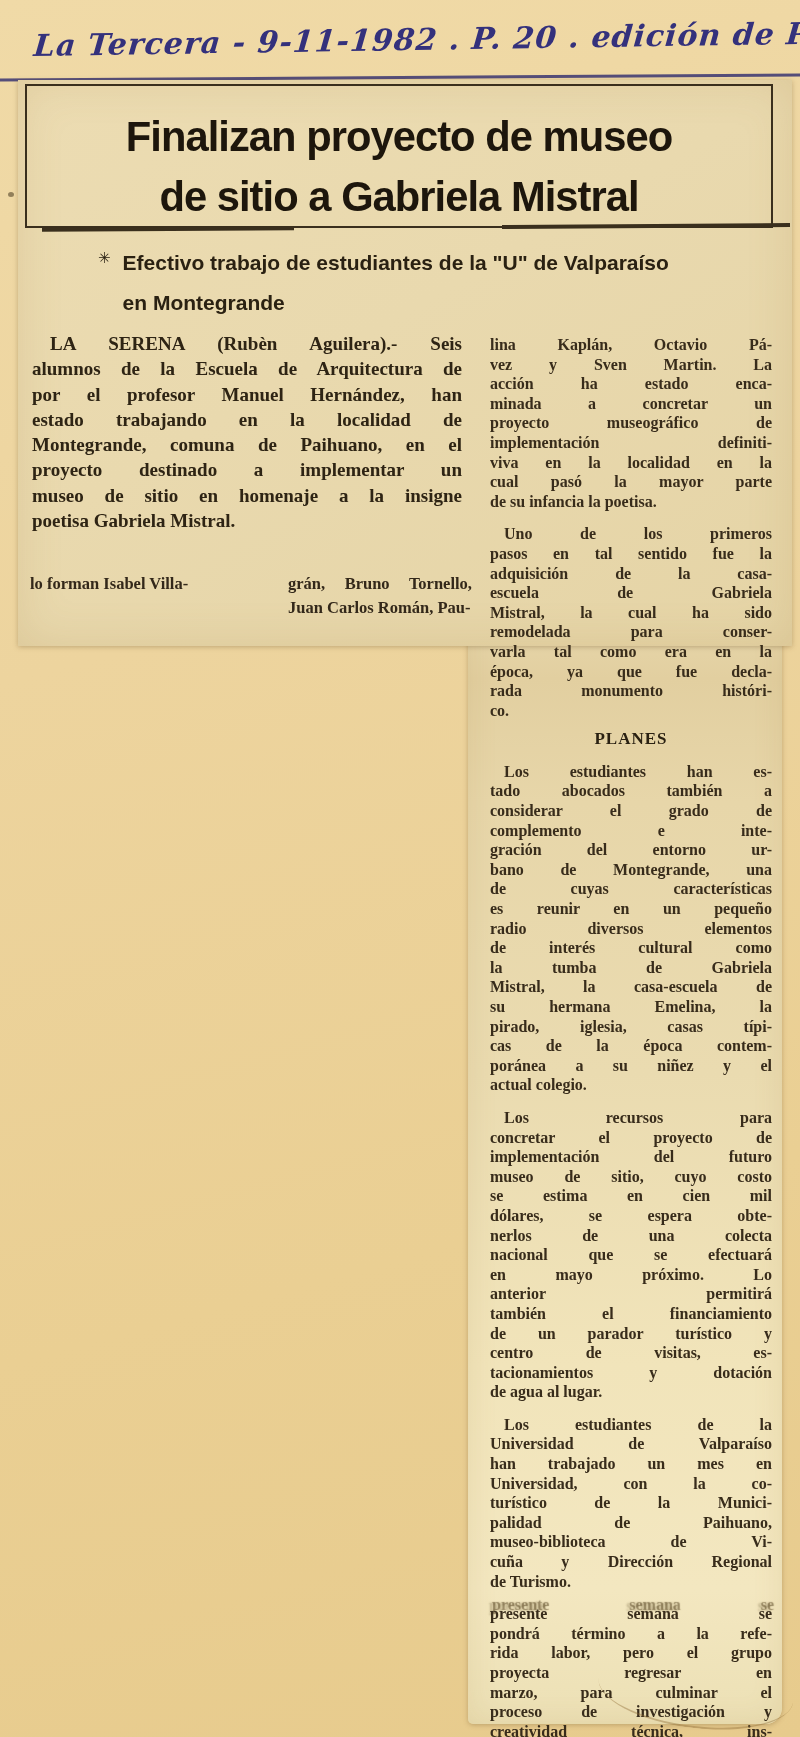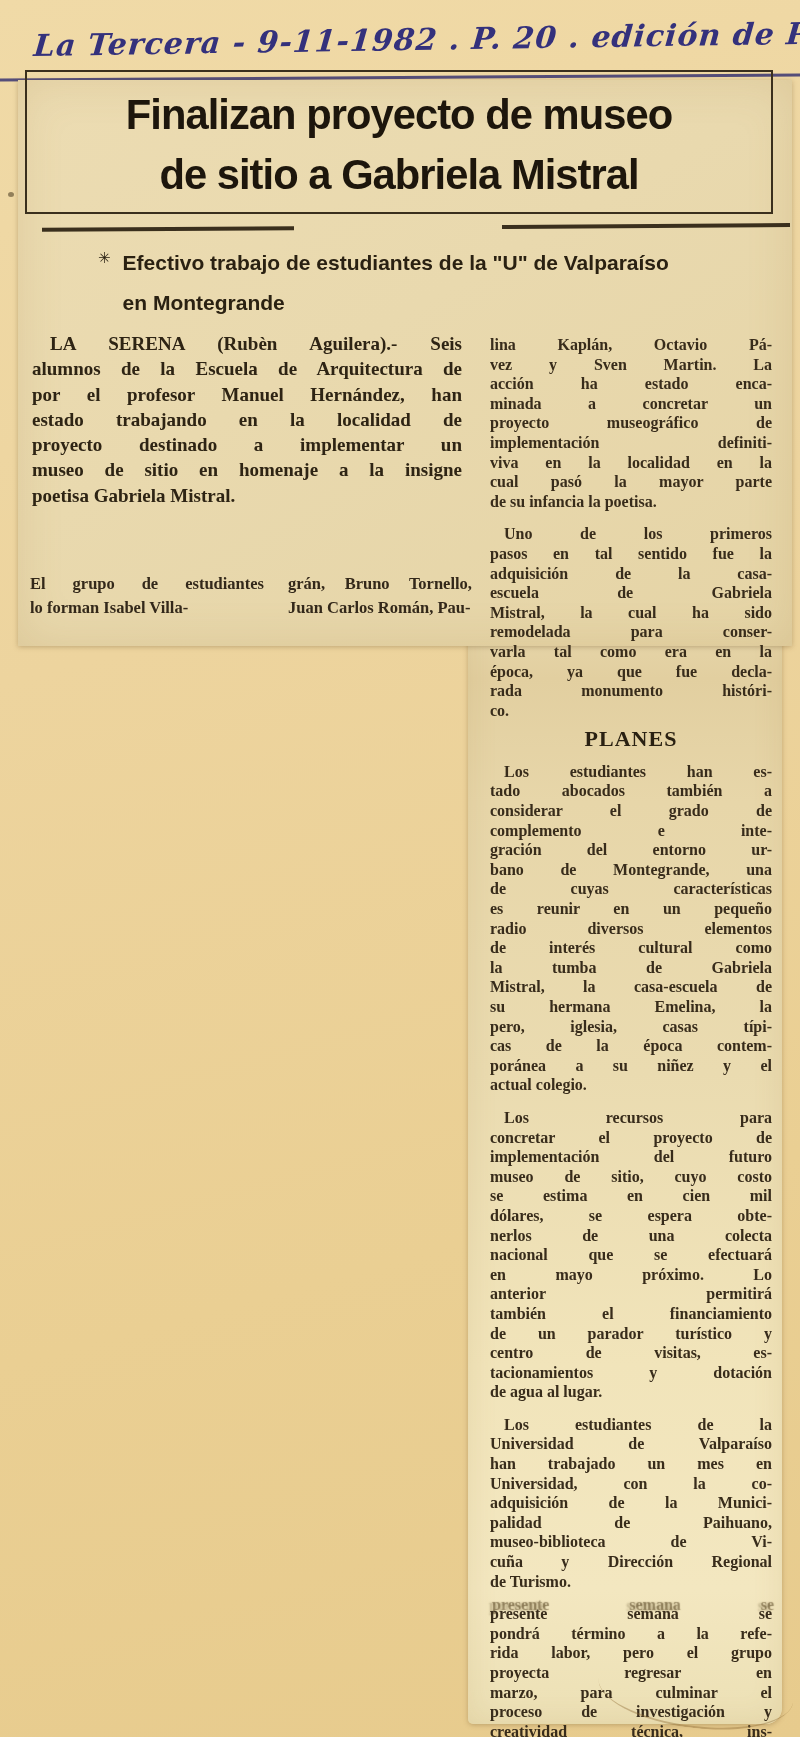--- a/index.html
+++ b/index.html
@@ -26,22 +26,22 @@
     box-shadow:0 1px 5px rgba(110,80,40,.35), inset 0 0 45px rgba(165,125,60,.18);
   }
   .clip-strip{
     position:absolute; left:468px; top:600px; width:314px; height:1124px; z-index:1;
     background:linear-gradient(180deg,#e9d9ae 0%,#e2cfa0 7%,#e7d6a9 18%,#eadbb0 42%,#f1e4ba 68%,#f3e7c0 88%,#ece0b5 100%);
     box-shadow:0 1px 5px rgba(110,80,40,.35), inset 0 0 30px rgba(165,125,60,.14);
     border-radius:0 0 16px 5px;
   }
   
   .hbox{
-    position:absolute; left:25px; top:70px; width:748px; height:144px; z-index:3;
-    border:2px solid #3a2f1d; box-sizing:border-box; padding-top:12px;
+    position:absolute; left:25px; top:84px; width:748px; height:144px; z-index:3;
+    border:2px solid #3a2f1d; box-sizing:border-box; padding-top:20px;
   }
   .hline{
     text-align:center; font-family:"Liberation Sans",sans-serif; font-weight:700;
     font-size:43px; line-height:60px; color:#1d160c; letter-spacing:-1px;
     transform:scaleX(.97);
   }
   .rule{position:absolute; height:4px; background:#3a2f1d; z-index:4;}
   .rule-l{left:42px; top:227px; width:252px; transform:rotate(-0.3deg);}
   .rule-r{left:502px; top:224px; width:288px; transform:rotate(-0.4deg);}
   
@@ -64,21 +64,21 @@
   .bycol{position:absolute; z-index:3; font-size:16.5px; line-height:24px;
     font-weight:700; color:#33281a; top:572px;}
   .bycol-l{left:30px; width:234px;}
   .bycol-r{left:288px; width:184px;font-family:Liberation Serif, serif;}
   
   .artcol{position:absolute; left:490px; top:322px; width:282px; z-index:3;
     font-size:16px; line-height:19.6px; font-weight:700; color:#382c1b;}
   .artcol .para{margin:13px 0 1px 0;}
   .indent .tl:first-child{text-indent:14px;}
   .planes{
-    text-align:center; font-weight:700; font-size:22px; letter-spacing:1px;
+    text-align:center; font-weight:700; font-size:17px; letter-spacing:1px;
     margin:9px 0 7px 0; color:#2a2112;
   }
   .ghost-first > .tl:first-child{
     text-shadow:2px -9px 1px rgba(80,62,28,.55), -1px -8px 2px rgba(80,62,28,.3);
   }
   
   .crease{
     position:absolute; left:598px; top:1652px; width:196px; height:74px; z-index:5;
     border-radius:50%; border-bottom:2px solid rgba(140,105,50,.4);
     transform:rotate(7deg); pointer-events:none;
@@ -110,27 +110,27 @@
         <div class="tl">Efectivo trabajo de estudiantes de la "U" de Valparaíso</div>
         <div class="tl tl-last">en Montegrande</div>
       </div>
   </div>
 
   <div class="lead">
       <div class="tl">LA SERENA (Rubèn Aguilera).- Seis</div>
       <div class="tl">alumnos de la Escuela de Arquitectura de</div>
       <div class="tl">por el profesor Manuel Hernández, han</div>
       <div class="tl">estado trabajando en la localidad de</div>
+      <div class="tl">Montegrande, comuna de Paihuano, en el</div>
       <div class="tl">proyecto destinado a implementar un</div>
       <div class="tl">museo de sitio en homenaje a la insigne</div>
       <div class="tl tl-last">poetisa Gabriela Mistral.</div>
     </div>
 
   <div class="bycol bycol-l">
-      <div class="tl">El grupo de estudiantes</div>
       <div class="tl tl-last">lo forman Isabel Villa-</div>
     </div>
   <div class="bycol bycol-r">
       <div class="tl">grán, Bruno Tornello,</div>
       <div class="tl tl-last">Juan Carlos Román, Pau-</div>
     </div>
 
   <div class="artcol">
     <div class="para">
         <div class="tl">lina Kaplán, Octavio Pá-</div>
@@ -163,21 +163,21 @@
         <div class="tl">complemento e inte-</div>
         <div class="tl">gración del entorno ur-</div>
         <div class="tl">bano de Montegrande, una</div>
         <div class="tl">de cuyas características</div>
         <div class="tl">es reunir en un pequeño</div>
         <div class="tl">radio diversos elementos</div>
         <div class="tl">de interés cultural como</div>
         <div class="tl">la tumba de Gabriela</div>
         <div class="tl">Mistral, la casa-escuela de</div>
         <div class="tl">su hermana Emelina, la</div>
-        <div class="tl">pero, iglesia, casas típi-</div>
+        <div class="tl">pirado, iglesia, casas típi-</div>
         <div class="tl">cas de la época contem-</div>
         <div class="tl">poránea a su niñez y el</div>
         <div class="tl tl-last">actual colegio.</div>
       </div>
     <div class="para indent">
         <div class="tl">Los recursos para</div>
         <div class="tl">concretar el proyecto de</div>
         <div class="tl">implementación del futuro</div>
         <div class="tl">museo de sitio, cuyo costo</div>
         <div class="tl">se estima en cien mil</div>
@@ -190,21 +190,21 @@
         <div class="tl">de un parador turístico y</div>
         <div class="tl">centro de visitas, es-</div>
         <div class="tl">tacionamientos y dotación</div>
         <div class="tl tl-last">de agua al lugar.</div>
       </div>
     <div class="para indent">
         <div class="tl">Los estudiantes de la</div>
         <div class="tl">Universidad de Valparaíso</div>
         <div class="tl">han trabajado un mes en</div>
         <div class="tl">Universidad, con la co-</div>
-        <div class="tl">adquisición de la Munici-</div>
+        <div class="tl">turístico de la Munici-</div>
         <div class="tl">palidad de Paihuano,</div>
         <div class="tl">museo-biblioteca de Vi-</div>
         <div class="tl">cuña y Dirección Regional</div>
         <div class="tl tl-last">de Turismo.</div>
       </div>
     <div class="para ghost-first">
         <div class="tl">presente semana se</div>
         <div class="tl">pondrá término a la refe-</div>
         <div class="tl">rida labor, pero el grupo</div>
         <div class="tl">proyecta regresar en</div>

